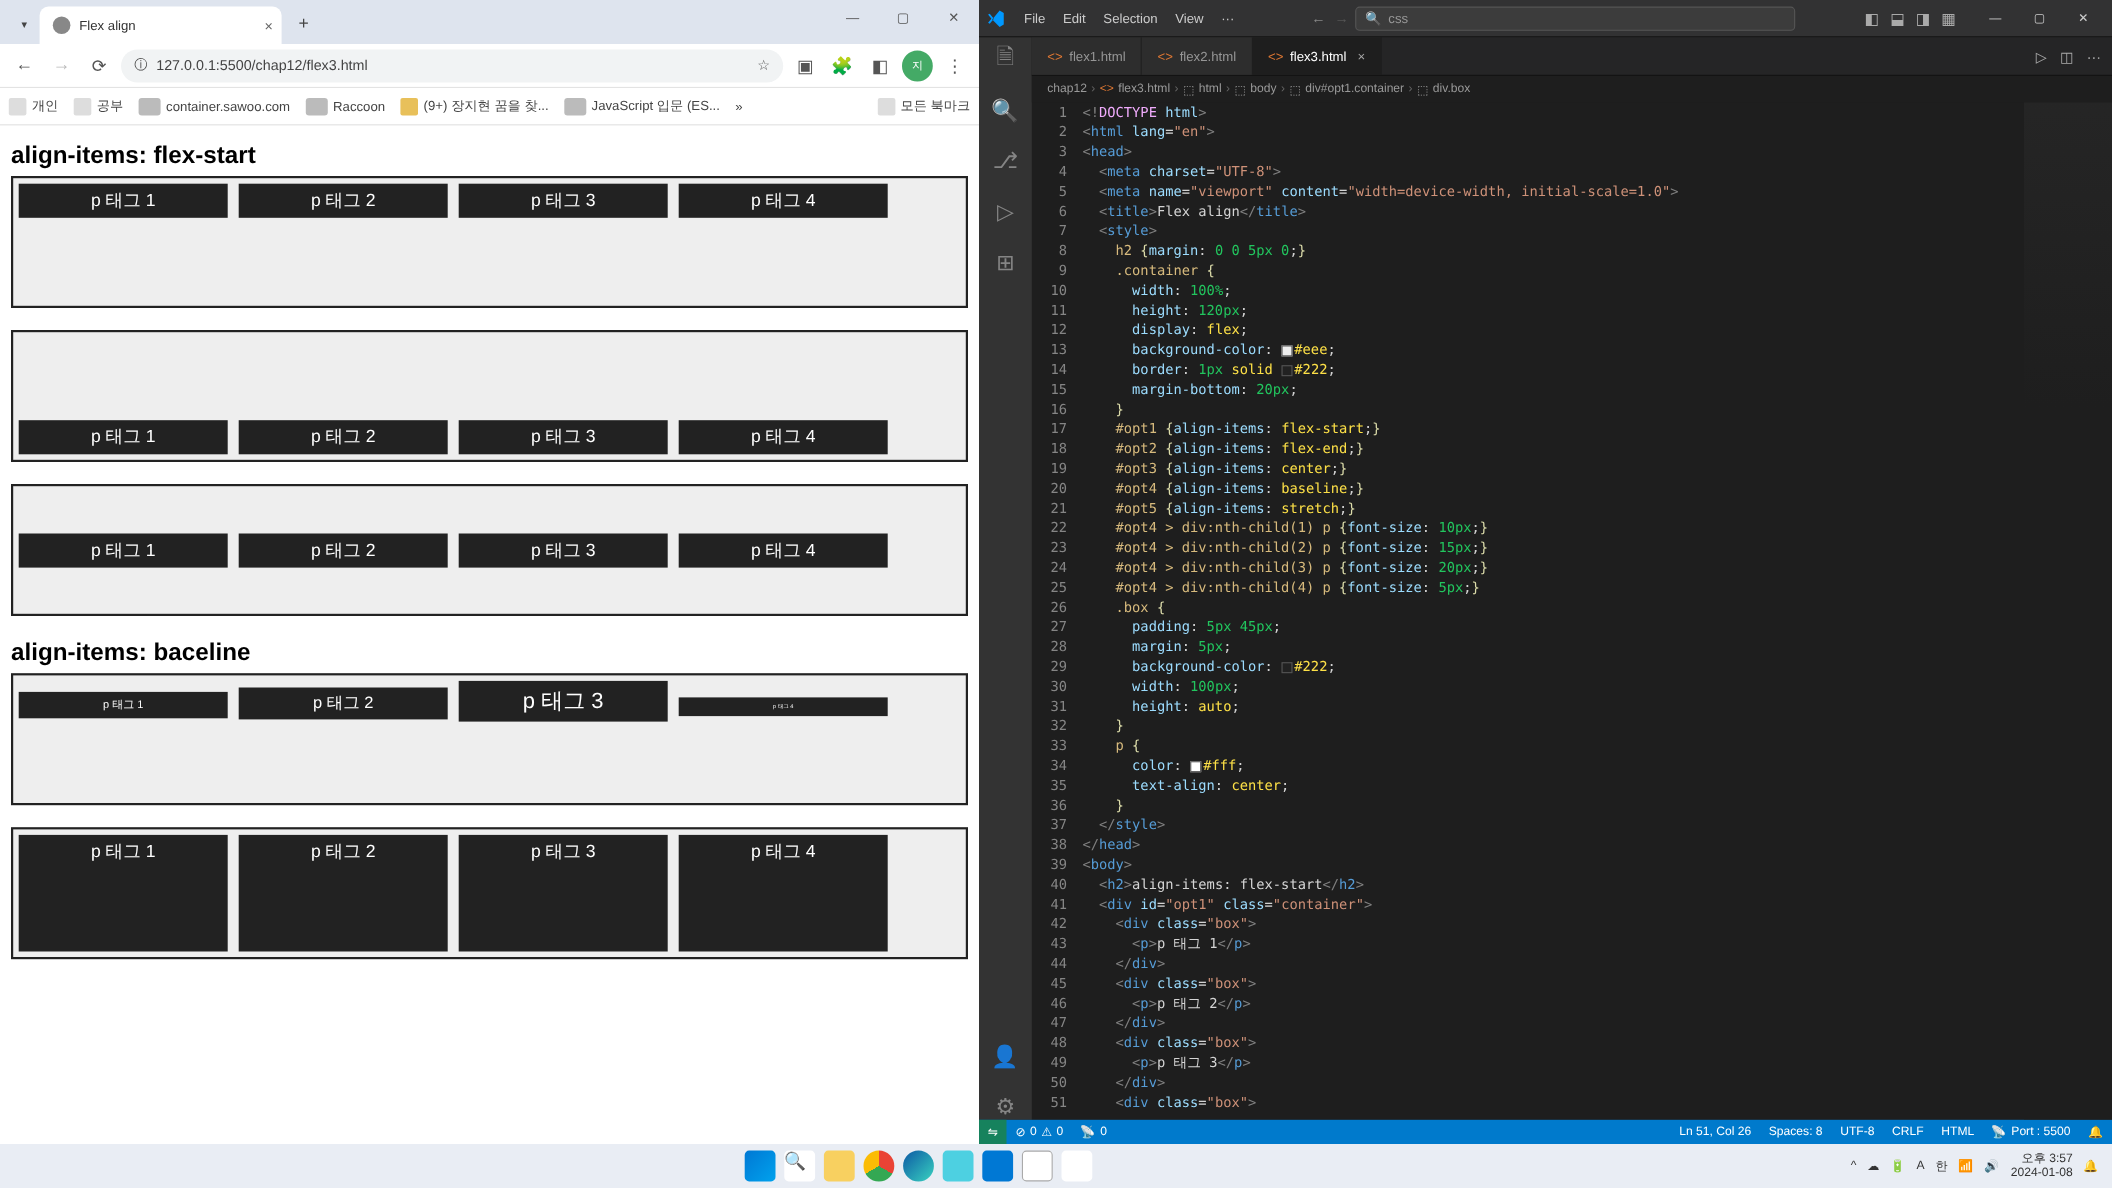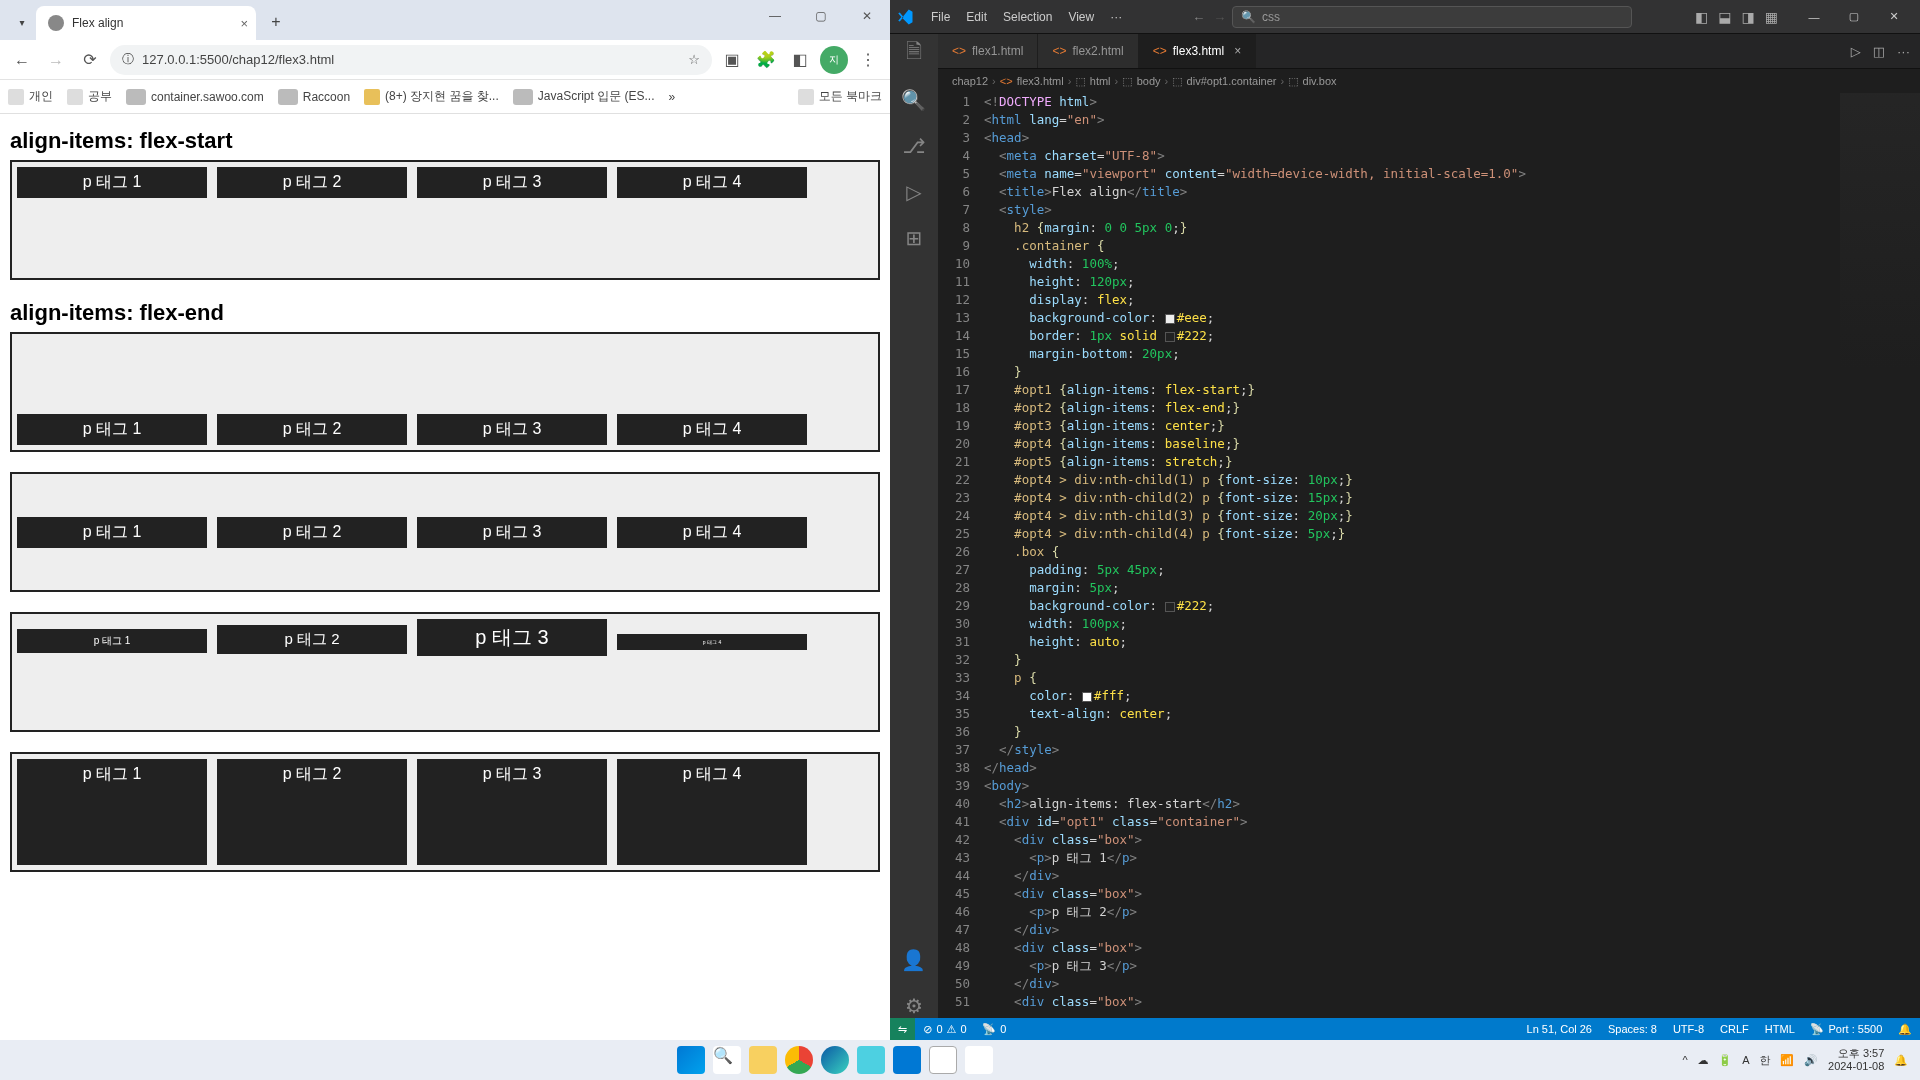--- a/index.html
+++ b/index.html
@@ -150,21 +150,21 @@
     <div class="bm">
           <span class="bm-icon page"></span>
           <span>container.sawoo.com</span>
         </div>
     <div class="bm">
           <span class="bm-icon page"></span>
           <span>Raccoon</span>
         </div>
     <div class="bm">
           <span class="bm-icon"></span>
-          <span>(8+) 장지현 꿈을 찾...</span>
+          <span>(9+) 장지현 꿈을 찾...</span>
         </div>
     <div class="bm">
           <span class="bm-icon page"></span>
           <span>JavaScript 입문 (ES...</span>
         </div>
     <div class="bm">
           <span>»</span>
         </div>
     <div class="bm-spacer"></div>
     <div class="bm">
@@ -182,21 +182,20 @@
       <div class="box">
             <p>p 태그 2</p>
           </div>
       <div class="box">
             <p>p 태그 3</p>
           </div>
       <div class="box">
             <p>p 태그 4</p>
           </div>
     </div>
-    <h2>align-items: flex-end</h2>
     <div class="cont opt2">
       <div class="box">
             <p>p 태그 1</p>
           </div>
       <div class="box">
             <p>p 태그 2</p>
           </div>
       <div class="box">
             <p>p 태그 3</p>
           </div>
@@ -211,20 +210,21 @@
       <div class="box">
             <p>p 태그 2</p>
           </div>
       <div class="box">
             <p>p 태그 3</p>
           </div>
       <div class="box">
             <p>p 태그 4</p>
           </div>
     </div>
+    <h2>align-items: baceline</h2>
     <div class="cont opt4">
       <div class="box">
             <p>p 태그 1</p>
           </div>
       <div class="box">
             <p>p 태그 2</p>
           </div>
       <div class="box">
             <p>p 태그 3</p>
           </div>

